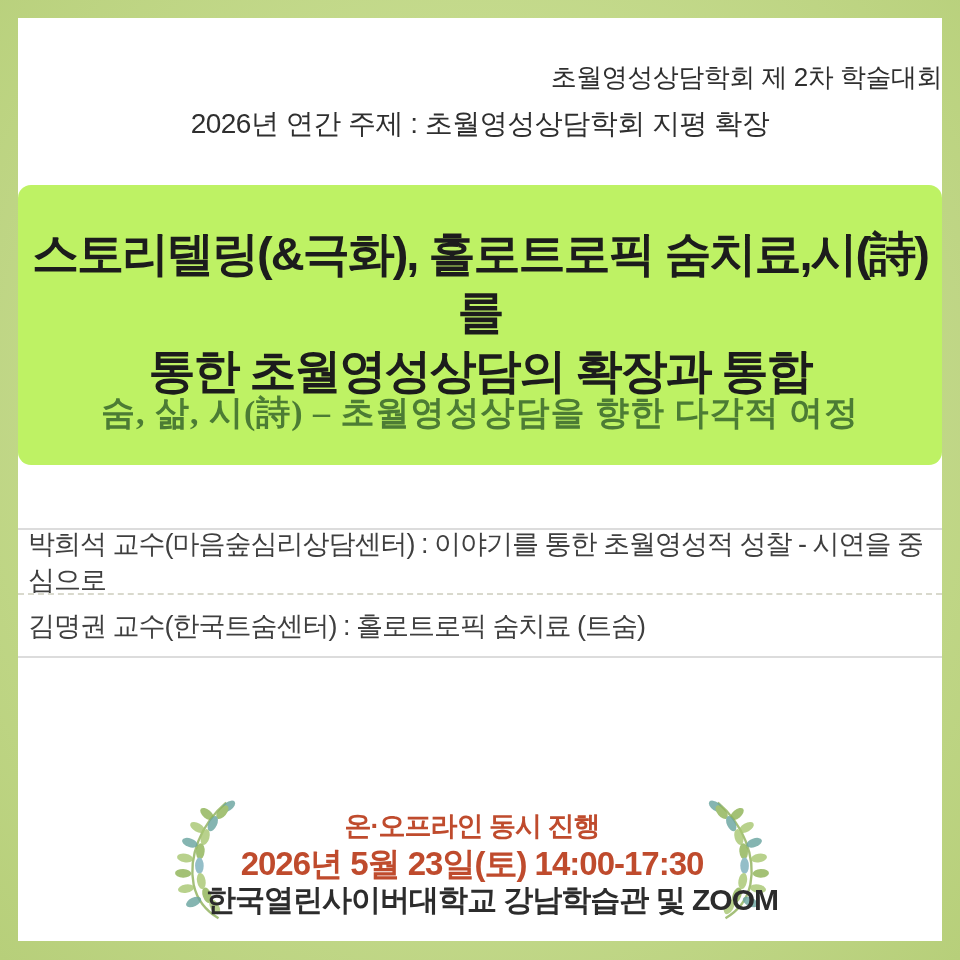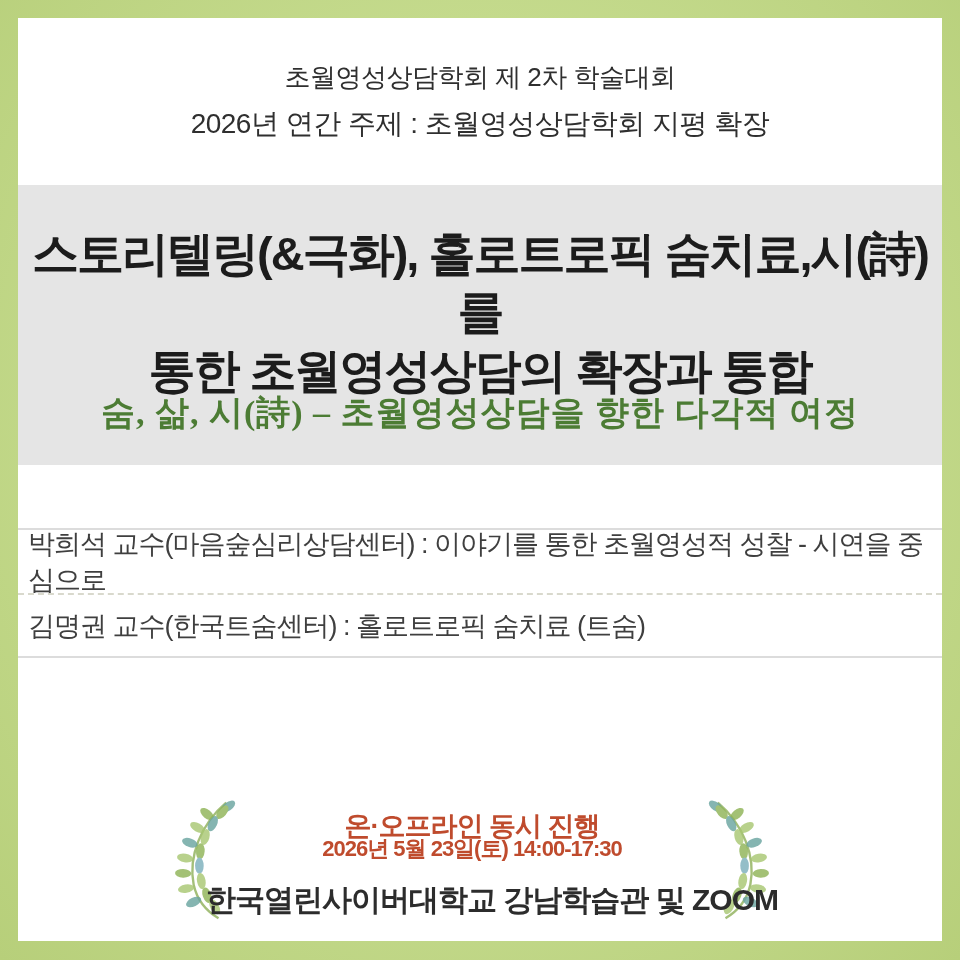--- a/index.html
+++ b/index.html
@@ -14,26 +14,27 @@
   }
   .card{
     position:absolute;left:18px;top:18px;width:924px;height:923px;
     background:#ffffff;
   }
   
   .header{
     position:absolute;left:0;top:42px;width:924px;
     text-align:center;color:#2f2f2f;
   }
-  .header-line1{font-size:26px;letter-spacing:-0.5px;font-weight:500;margin-bottom:10px;}
+  .header-line1{font-size:26px;letter-spacing:-0.5px;font-weight:500;margin-bottom:10px;text-align:right;}
   .header-line2{font-size:28px;letter-spacing:-0.5px;font-weight:500;}
   
   .band{
     position:absolute;left:0;top:167px;width:924px;height:280px;
-    background:#e5e5e5;
+    background:#bef264;
+    border-radius:13px;
   }
   .main-title{
     position:absolute;left:0;top:40px;width:924px;margin:0;
     text-align:center;color:#1c1c1c;
     font-size:47px;line-height:1.24;font-weight:bold;letter-spacing:-2px;
   }
   .subtitle{
     position:absolute;left:0;top:205px;width:924px;
     text-align:center;color:#4c7c34;
     font-family:"Liberation Serif","DejaVu Serif",serif;
@@ -51,22 +52,22 @@
     font-size:27px;letter-spacing:-1px;color:#3f3f3f;
   }
   .speaker-row + .speaker-row{border-top:2px dashed #d9d9cd;}
   
   .footer{
     position:absolute;left:0;top:758px;width:908px;height:160px;
     text-align:center;
   }
   .footer-line1{position:absolute;left:0;top:32px;width:100%;
     color:#bf4b2d;font-size:27px;font-weight:bold;letter-spacing:-1px;}
-  .footer-line2{position:absolute;left:0;top:58px;width:100%;
-    color:#bf4b2d;font-size:22px;font-weight:bold;letter-spacing:-1px;}
+  .footer-line2{position:absolute;left:0;top:66px;width:100%;
+    color:#bf4b2d;font-size:33px;font-weight:bold;letter-spacing:-1px;}
   .footer-line3{position:absolute;left:0;top:104px;width:100%;
     color:#2c2c2c;font-size:30px;font-weight:bold;letter-spacing:-1px;padding-left:20px;}
   .ornament{position:absolute;top:18px;width:86px;height:130px;}
   .ornament.left{left:147px;}
   .ornament.right{right:147px;transform:scaleX(-1);}
 </style>
 </head>
 <body>
 
 <div class="poster">

